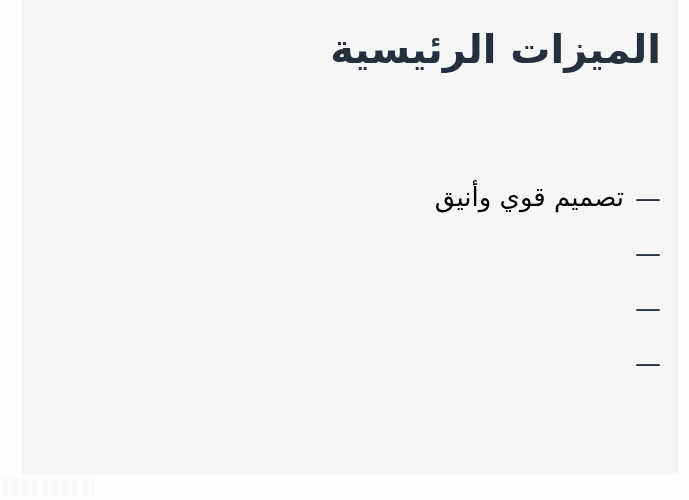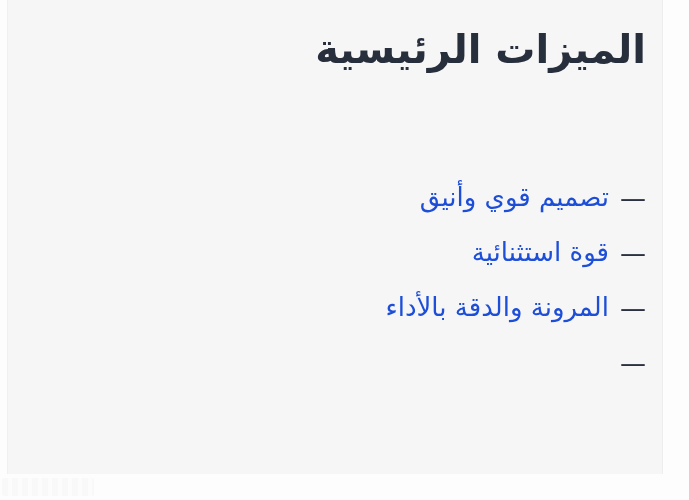--- a/index.html
+++ b/index.html
@@ -12,21 +12,21 @@
     font-family: "DejaVu Sans", "Liberation Sans", sans-serif;
   }
   .canvas {
     position: relative;
     width: 689px;
     height: 500px;
     background: #fdfdfd;
   }
   .slide {
     position: absolute;
-    left: 7px;
+    left: 22px;
     top: 0;
     width: 656px;
     height: 474px;
     background: #f6f6f7;
     border-left: 1px solid #f0f0f1;
     border-right: 1px solid #eeeeef;
     box-sizing: border-box;
   }
   .title {
     position: absolute;
@@ -58,21 +58,21 @@
     white-space: nowrap;
   }
   .dash {
     font-size: 26px;
     color: #2a3140;
     font-weight: 400;
     line-height: 1;
   }
   .feature-label {
     font-size: 26px;
-    color: #1d4ed8;
+    color: #000000;
     font-weight: 400;
     line-height: 1.3;
   }
   .faint-watermark {
     position: absolute;
     left: 2px;
     top: 478px;
     width: 92px;
     height: 18px;
     background: repeating-linear-gradient(
@@ -94,26 +94,24 @@
 
     <div class="features">
 
       <div class="feature-row">
         <span class="dash">—</span>
         <span class="feature-label">تصميم قوي وأنيق</span>
       </div>
 
       <div class="feature-row">
         <span class="dash">—</span>
-        <span class="feature-label">قوة استثنائية</span>
       </div>
 
       <div class="feature-row">
         <span class="dash">—</span>
-        <span class="feature-label">المرونة والدقة بالأداء</span>
       </div>
 
       <div class="feature-row">
         <span class="dash">—</span>
       </div>
 
     </div>
   </div>
 
   <div class="faint-watermark"></div>

